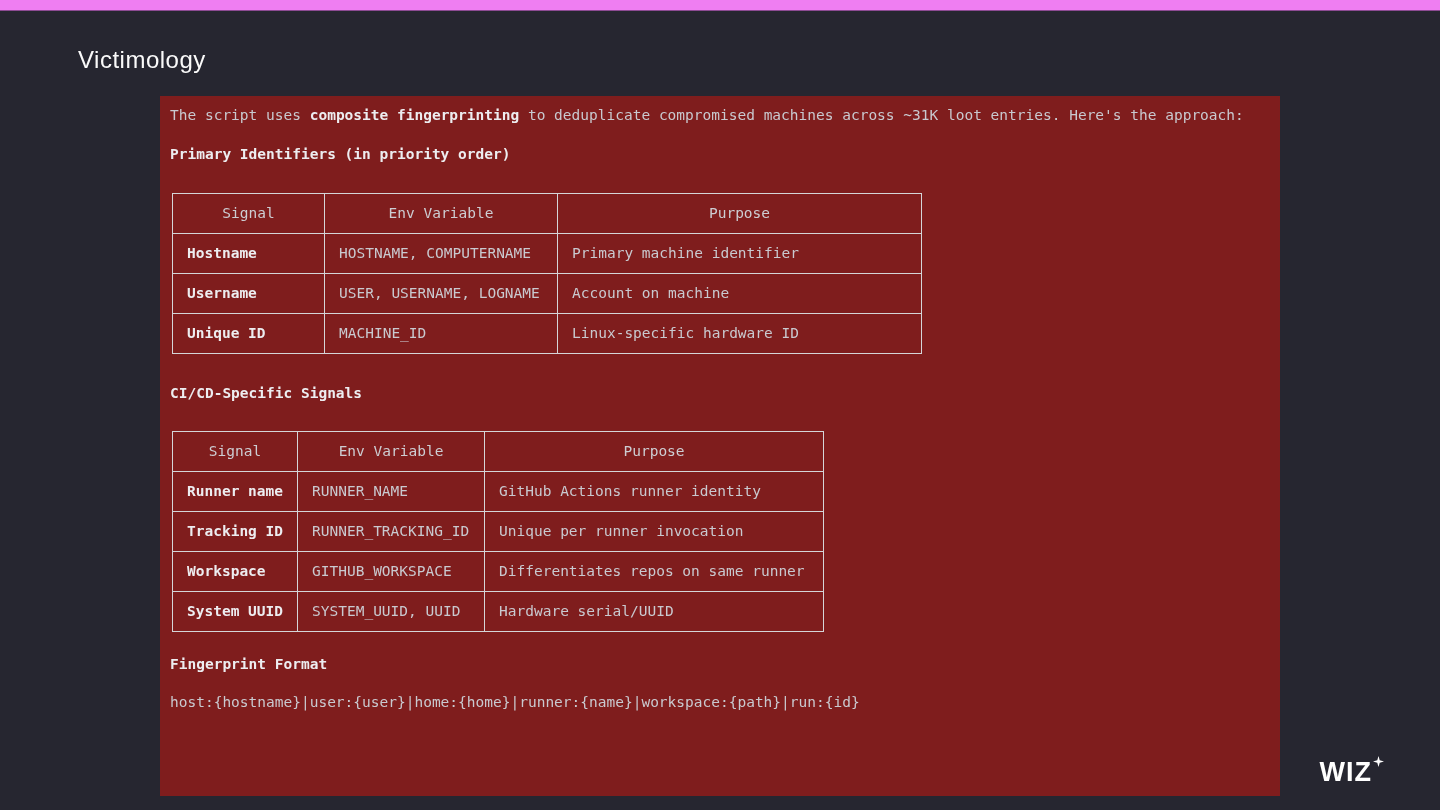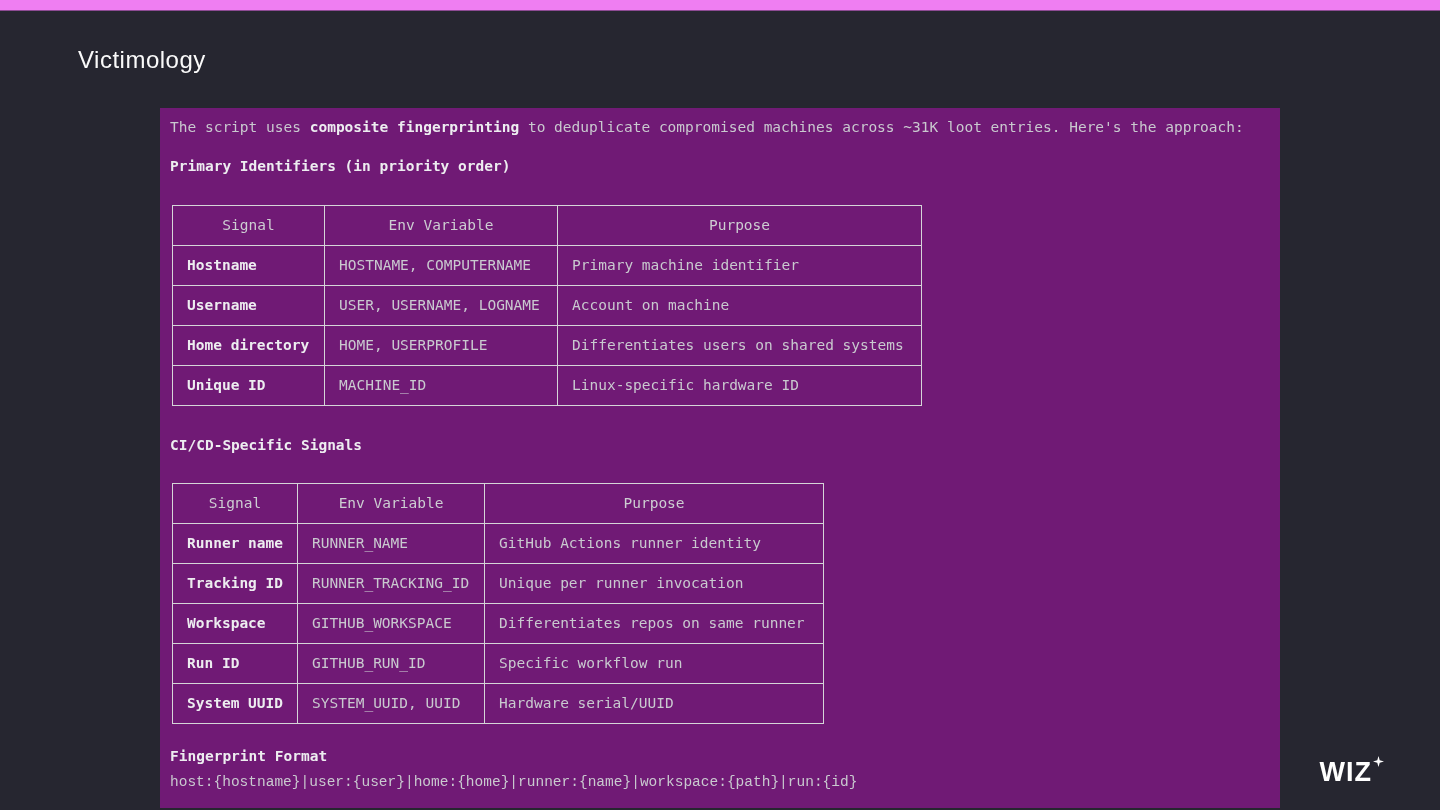--- a/index.html
+++ b/index.html
@@ -3,41 +3,41 @@
 <meta charset="utf-8">
 <style>
   html,body{margin:0;padding:0;width:1440px;height:810px;overflow:hidden;}
   body{background:#262630;font-family:"Liberation Sans",sans-serif;position:relative;}
 
   .topbar{position:absolute;left:0;top:0;width:1440px;height:10px;border-bottom:1px solid #8d4b93;}
 
   .slide-title{position:absolute;left:78px;top:46px;font-size:24px;font-weight:400;
     color:#fafafa;letter-spacing:0.5px;}
 
-  .panel{position:absolute;left:160px;top:108px;width:1120px;height:700px;background:#701a75;
+  .panel{position:absolute;left:160px;top:96px;width:1120px;height:700px;background:#7f1d1d;
     box-sizing:border-box;padding:11px 10px 0 10px;
     font-family:"DejaVu Sans Mono","Liberation Mono",monospace;font-size:14.5px;color:#c9c9cf;}
 
   .intro{line-height:17px;white-space:nowrap;}
   .intro b{color:#ededf0;}
 
   .section-heading{font-weight:bold;color:#ededf0;line-height:17px;}
   .h-primary{margin-top:22px;}
   .h-cicd{margin-top:31px;}
   .h-fingerprint{margin-top:24px;}
 
   table{border-collapse:collapse;margin-left:2px;table-layout:fixed;}
   .t0{margin-top:30px;}
   .t1{margin-top:29px;}
   table,th,td{border:1px solid #d5d5d8;padding-left:47px;}
   th{font-weight:normal;text-align:center;padding:11px 14px;line-height:17px;color:#cdcdd2;}
   td{padding:11px 14px;line-height:17px;white-space:nowrap;overflow:hidden;}
   td.c0{font-weight:bold;color:#ededf0;}
 
-  .format-line{margin-top:9px;line-height:17px;white-space:nowrap;font-family:Liberation Mono, monospace;}
+  .format-line{margin-top:21px;line-height:17px;white-space:nowrap;}
 
   .logo{position:absolute;right:56px;top:758px;color:#ffffff;display:flex;align-items:flex-start;}
   .logo-text{font-size:27px;font-weight:800;letter-spacing:1px;line-height:28px;}
   .logo-star{width:11px;height:11px;margin:-2px 0 0 1px;}
 </style>
 </head>
 <body>
 
 <div class="topbar" style="background: rgb(239, 126, 242);"></div>
 
@@ -67,25 +67,20 @@
           <td class="c0">Hostname</td>
           <td class="c1">HOSTNAME, COMPUTERNAME</td>
           <td class="c2">Primary machine identifier</td>
         </tr>
         <tr>
           <td class="c0">Username</td>
           <td class="c1">USER, USERNAME, LOGNAME</td>
           <td class="c2">Account on machine</td>
         </tr>
         <tr>
-          <td class="c0">Home directory</td>
-          <td class="c1">HOME, USERPROFILE</td>
-          <td class="c2">Differentiates users on shared systems</td>
-        </tr>
-        <tr>
           <td class="c0">Unique ID</td>
           <td class="c1">MACHINE_ID</td>
           <td class="c2">Linux-specific hardware ID</td>
         </tr>
       </tbody>
   </table>
 
   <div class="section-heading h-cicd">CI/CD-Specific Signals</div>
 
   <table class="t1">
@@ -111,25 +106,20 @@
           <td class="c0">Tracking ID</td>
           <td class="c1">RUNNER_TRACKING_ID</td>
           <td class="c2">Unique per runner invocation</td>
         </tr>
         <tr>
           <td class="c0">Workspace</td>
           <td class="c1">GITHUB_WORKSPACE</td>
           <td class="c2">Differentiates repos on same runner</td>
         </tr>
         <tr>
-          <td class="c0">Run ID</td>
-          <td class="c1">GITHUB_RUN_ID</td>
-          <td class="c2">Specific workflow run</td>
-        </tr>
-        <tr>
           <td class="c0">System UUID</td>
           <td class="c1">SYSTEM_UUID, UUID</td>
           <td class="c2">Hardware serial/UUID</td>
         </tr>
       </tbody>
   </table>
 
   <div class="section-heading h-fingerprint">Fingerprint Format</div>
 
   <div class="format-line">host:{hostname}|user:{user}|home:{home}|runner:{name}|workspace:{path}|run:{id}</div>

